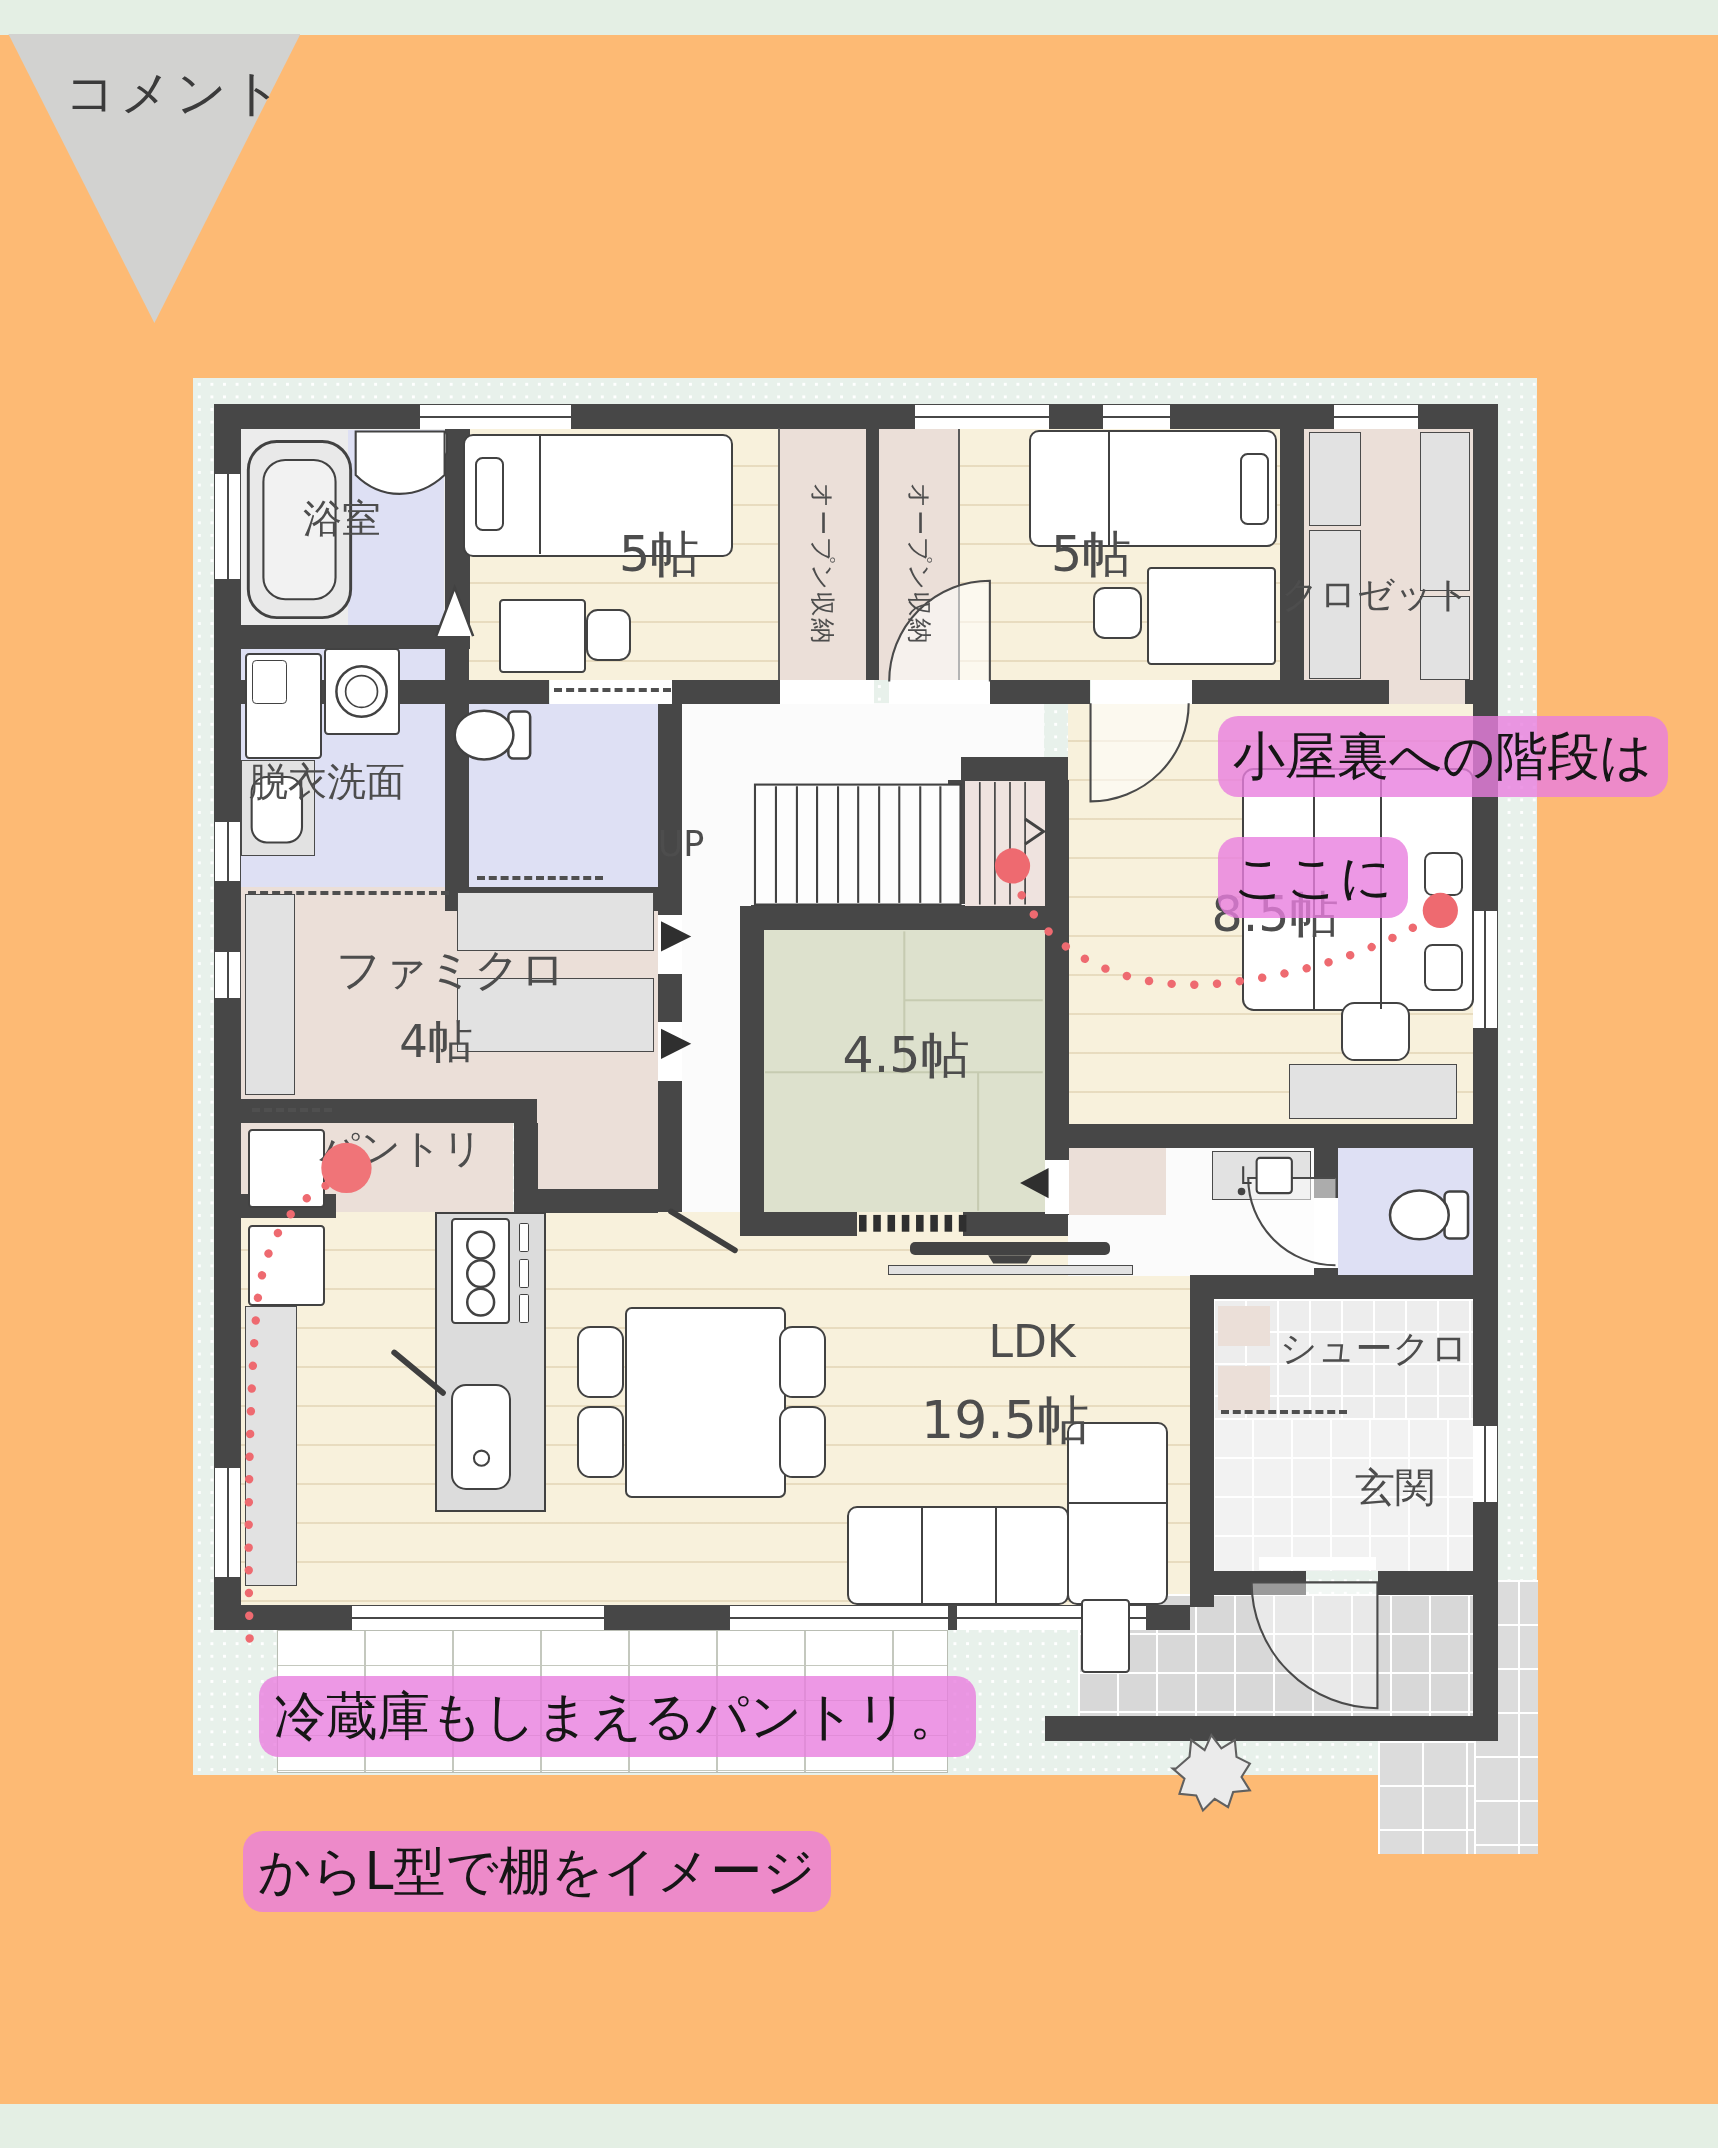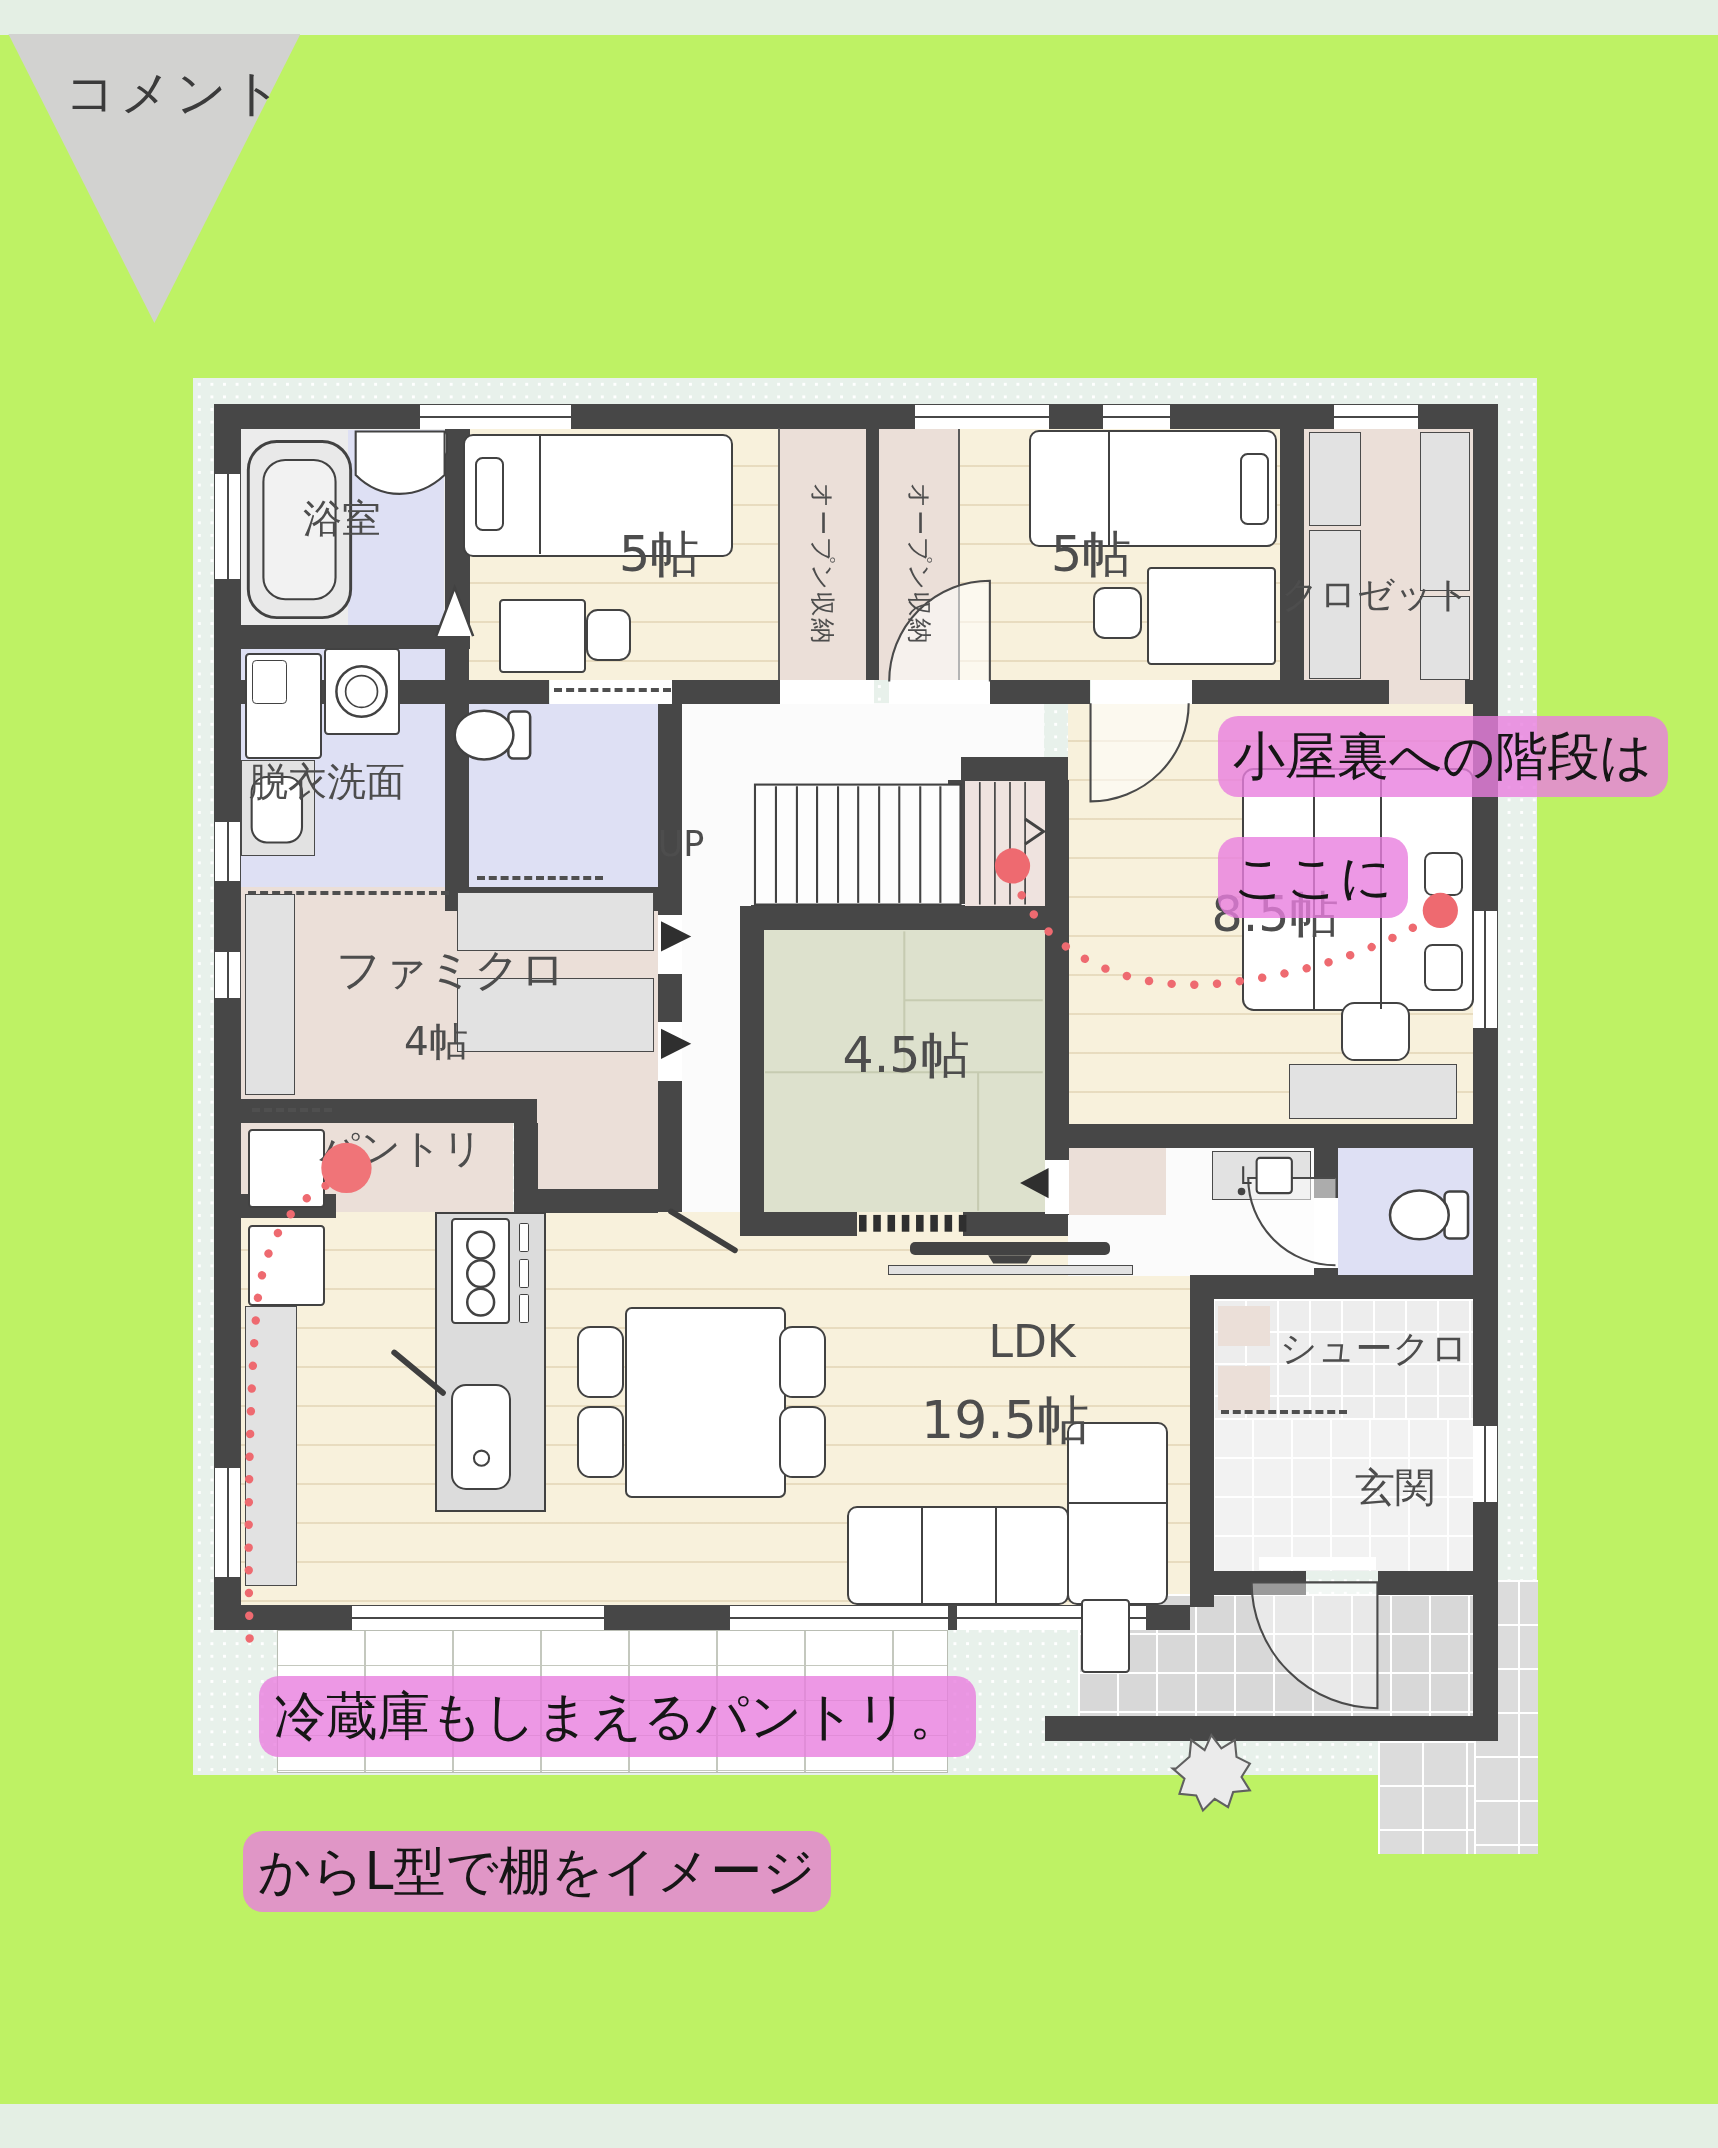--- a/index.html
+++ b/index.html
@@ -1,16 +1,16 @@
 <!DOCTYPE html>
 <html style="font-size:13.4px"><head>
 <meta charset="utf-8">
 <style>
   html,body{margin:0;padding:0;background:#fff;}
-  #page{position:relative;width:1718px;height:2148px;background:#bef264;overflow:hidden;
+  #page{position:relative;width:1718px;height:2148px;background:#fdba74;overflow:hidden;
         font-family:"DejaVu Sans",sans-serif;}
   .bar{position:absolute;left:0;width:1718px;height:35px;background:#e4efe4;z-index:70;}
   #flag{position:absolute;left:8.4px;top:34px;width:292px;height:289px;background:#d2d2d0;
         clip-path:polygon(0 0,100% 0,50% 100%);z-index:71;}
   #flag-label{position:absolute;left:65px;top:60px;font-size:50px;letter-spacing:4.2px;
         color:#3b3b3b;font-weight:500;z-index:72;}
   .mint{position:absolute;background-color:#e8f1eb;z-index:5;
         background-image:radial-gradient(#ffffff 1.4px,transparent 1.5px);background-size:12.6px 12.6px;}
   .fl{position:absolute;z-index:10;box-sizing:border-box;}
   .wood{background-color:#f8f1dc;background-image:repeating-linear-gradient(180deg,transparent 0 37px,rgba(184,156,105,.25) 37px 39px);}
@@ -283,21 +283,21 @@
 
   <div class="lbl" style="left:342px;top:519px;font-size:39px;">浴室</div>
   <div class="lbl" style="left:659px;top:555px;font-size:49px;">5帖</div>
   <div class="vlbl" style="left:822px;top:564px;font-size:25px;letter-spacing:1.7px;">オープン収納</div>
   <div class="vlbl" style="left:919px;top:564px;font-size:25px;letter-spacing:1.7px;">オープン収納</div>
   <div class="lbl" style="left:1091px;top:555px;font-size:49px;">5帖</div>
   <div class="lbl" style="left:1376px;top:559px;font-size:37px;margin-top:36px;">クロゼット</div>
   <div class="lbl" style="left:327px;top:782px;font-size:39px;">脱衣洗面</div>
   <div class="lbl" style="left:681px;top:844px;font-size:35px;">UP</div>
   <div class="lbl" style="left:451px;top:970px;font-size:45px;">ファミクロ</div>
-  <div class="lbl" style="left:436px;top:1042px;font-size:39px;">4帖</div>
+  <div class="lbl" style="left:436px;top:1042px;font-size:45px;">4帖</div>
   <div class="lbl" style="left:401px;top:1148px;font-size:40px;">パントリ</div>
   <div class="lbl" style="left:906px;top:1056px;font-size:49px;">4.5帖</div>
   <div class="lbl" style="left:1275px;top:915px;font-size:49px;">8.5帖</div>
   <div class="lbl" style="left:1005px;top:1341px;font-size:44px;margin-left:27px;">LDK</div>
   <div class="lbl" style="left:1005px;top:1421px;font-size:52px;">19.5帖</div>
   <div class="lbl" style="left:1374px;top:1349px;font-size:37px;">シュークロ</div>
   <div class="lbl" style="left:1395px;top:1487px;font-size:40px;">玄関</div>
 
   <svg class="dots" width="1718" height="2148" viewBox="0 0 2048 2560">
     <path d="M1207,1042 C1240,1135 1340,1186 1465,1171 C1590,1156 1665,1118 1712,1090" fill="none" stroke="#ee6a70" stroke-width="10" stroke-linecap="round" stroke-dasharray="0.1 27"></path>

